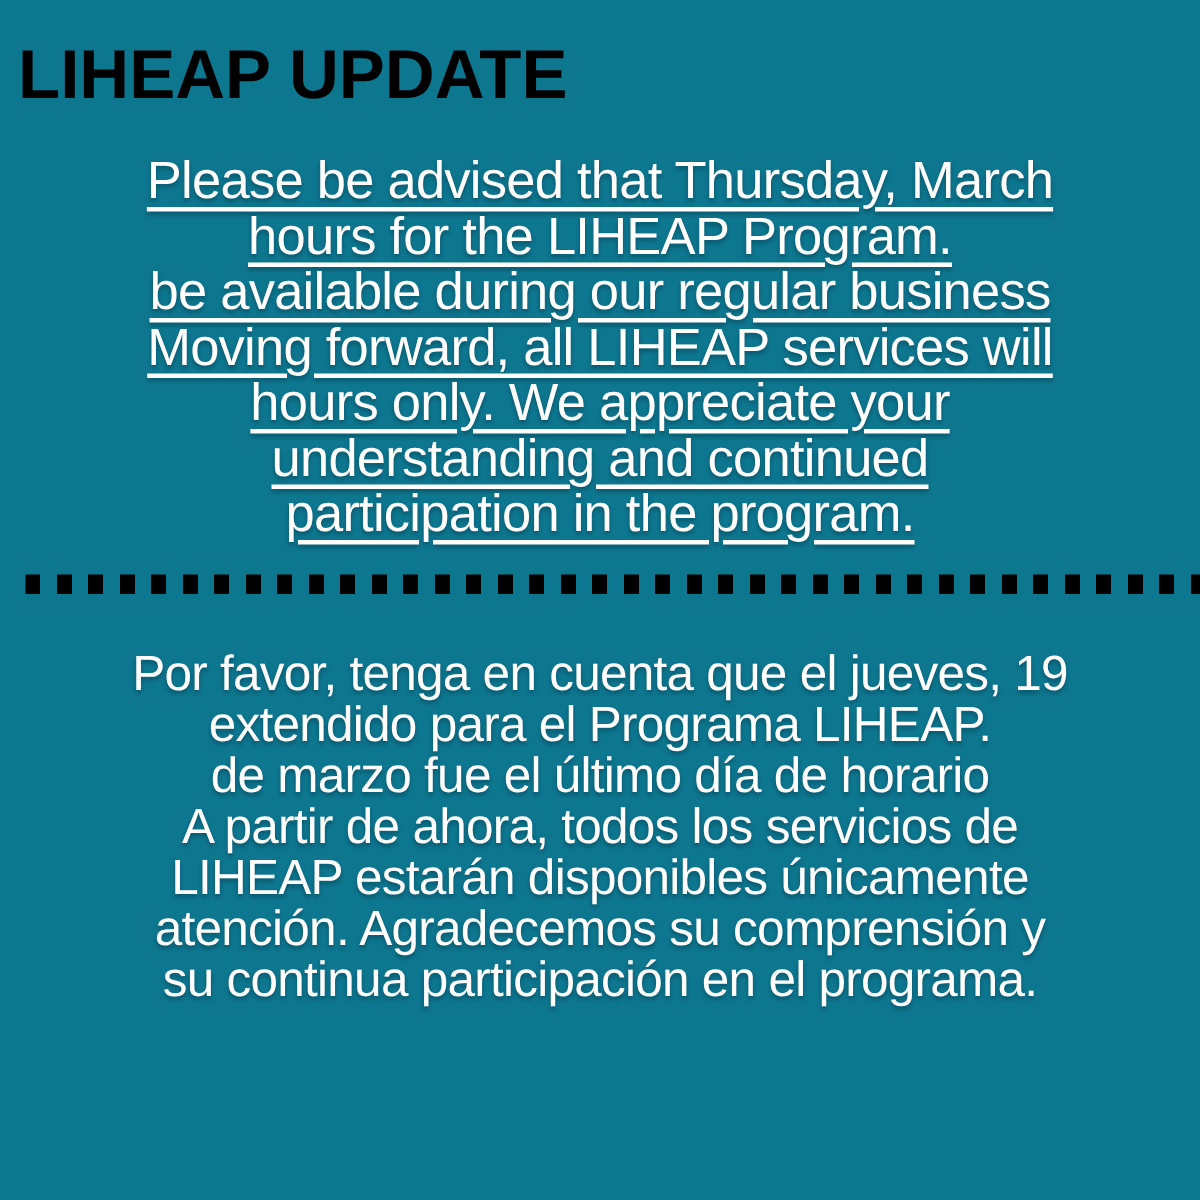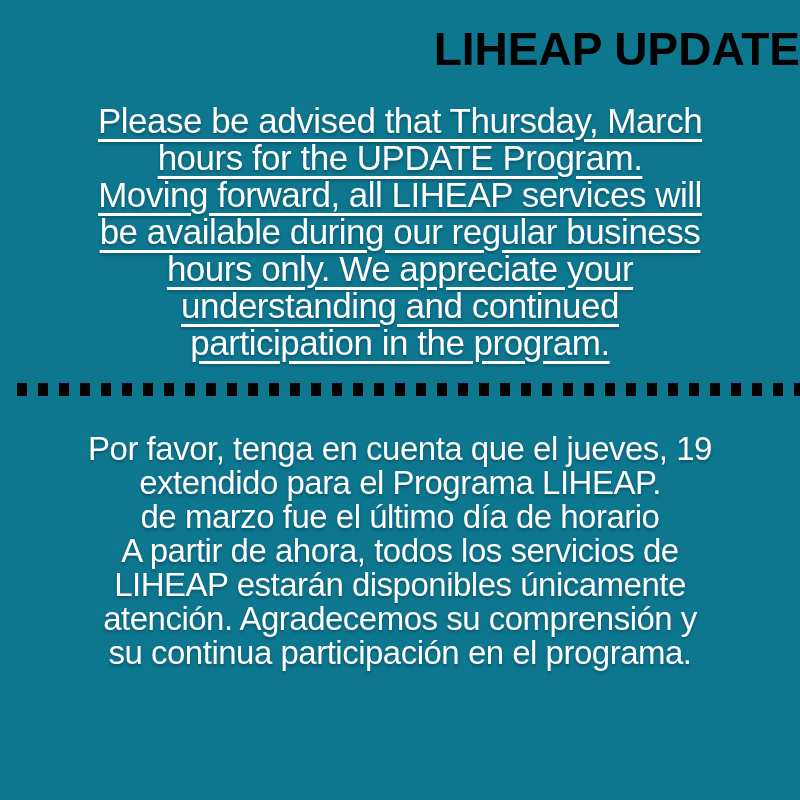--- a/index.html
+++ b/index.html
@@ -13,26 +13,27 @@
   }
   .flyer {
     position: relative;
     width: 800px;
     height: 800px;
     box-sizing: border-box;
   }
   .title {
     margin: 0;
     padding-top: 24px;
-    text-align: right;
+    text-align: left;
     font-size: 46px;
     line-height: 50px;
     font-weight: bold;
     letter-spacing: 0px;
     color: #000000;
+    padding-left: 12px;
   }
   .notice {
     margin-top: 28px;
     text-align: center;
     color: #ffffff;
     text-shadow: 0 2px 3px rgba(0, 20, 30, 0.35);
   }
   .notice .line {
     white-space: nowrap;
     letter-spacing: -0.5px;
@@ -63,23 +64,23 @@
   }
 </style>
 </head>
 <body style="background-color: rgb(13, 119, 144);">
 
 <div class="flyer">
   <h1 class="title" style="color: rgb(0, 0, 0);">LIHEAP UPDATE</h1>
 
   <div class="notice notice-en" style="color: rgb(255, 255, 255);">
       <div class="line">Please be advised that Thursday, March</div>
-      <div class="line">hours for the UPDATE Program.</div>
+      <div class="line">hours for the LIHEAP Program.</div>
+      <div class="line">be available during our regular business</div>
       <div class="line">Moving forward, all LIHEAP services will</div>
-      <div class="line">be available during our regular business</div>
       <div class="line">hours only. We appreciate your</div>
       <div class="line">understanding and continued</div>
       <div class="line">participation in the program.</div>
     </div>
 
   <div class="divider"></div>
 
   <div class="notice notice-es" style="color: #ffffff;">
       <div class="line">Por favor, tenga en cuenta que el jueves, 19</div>
       <div class="line">extendido para el Programa LIHEAP.</div>

